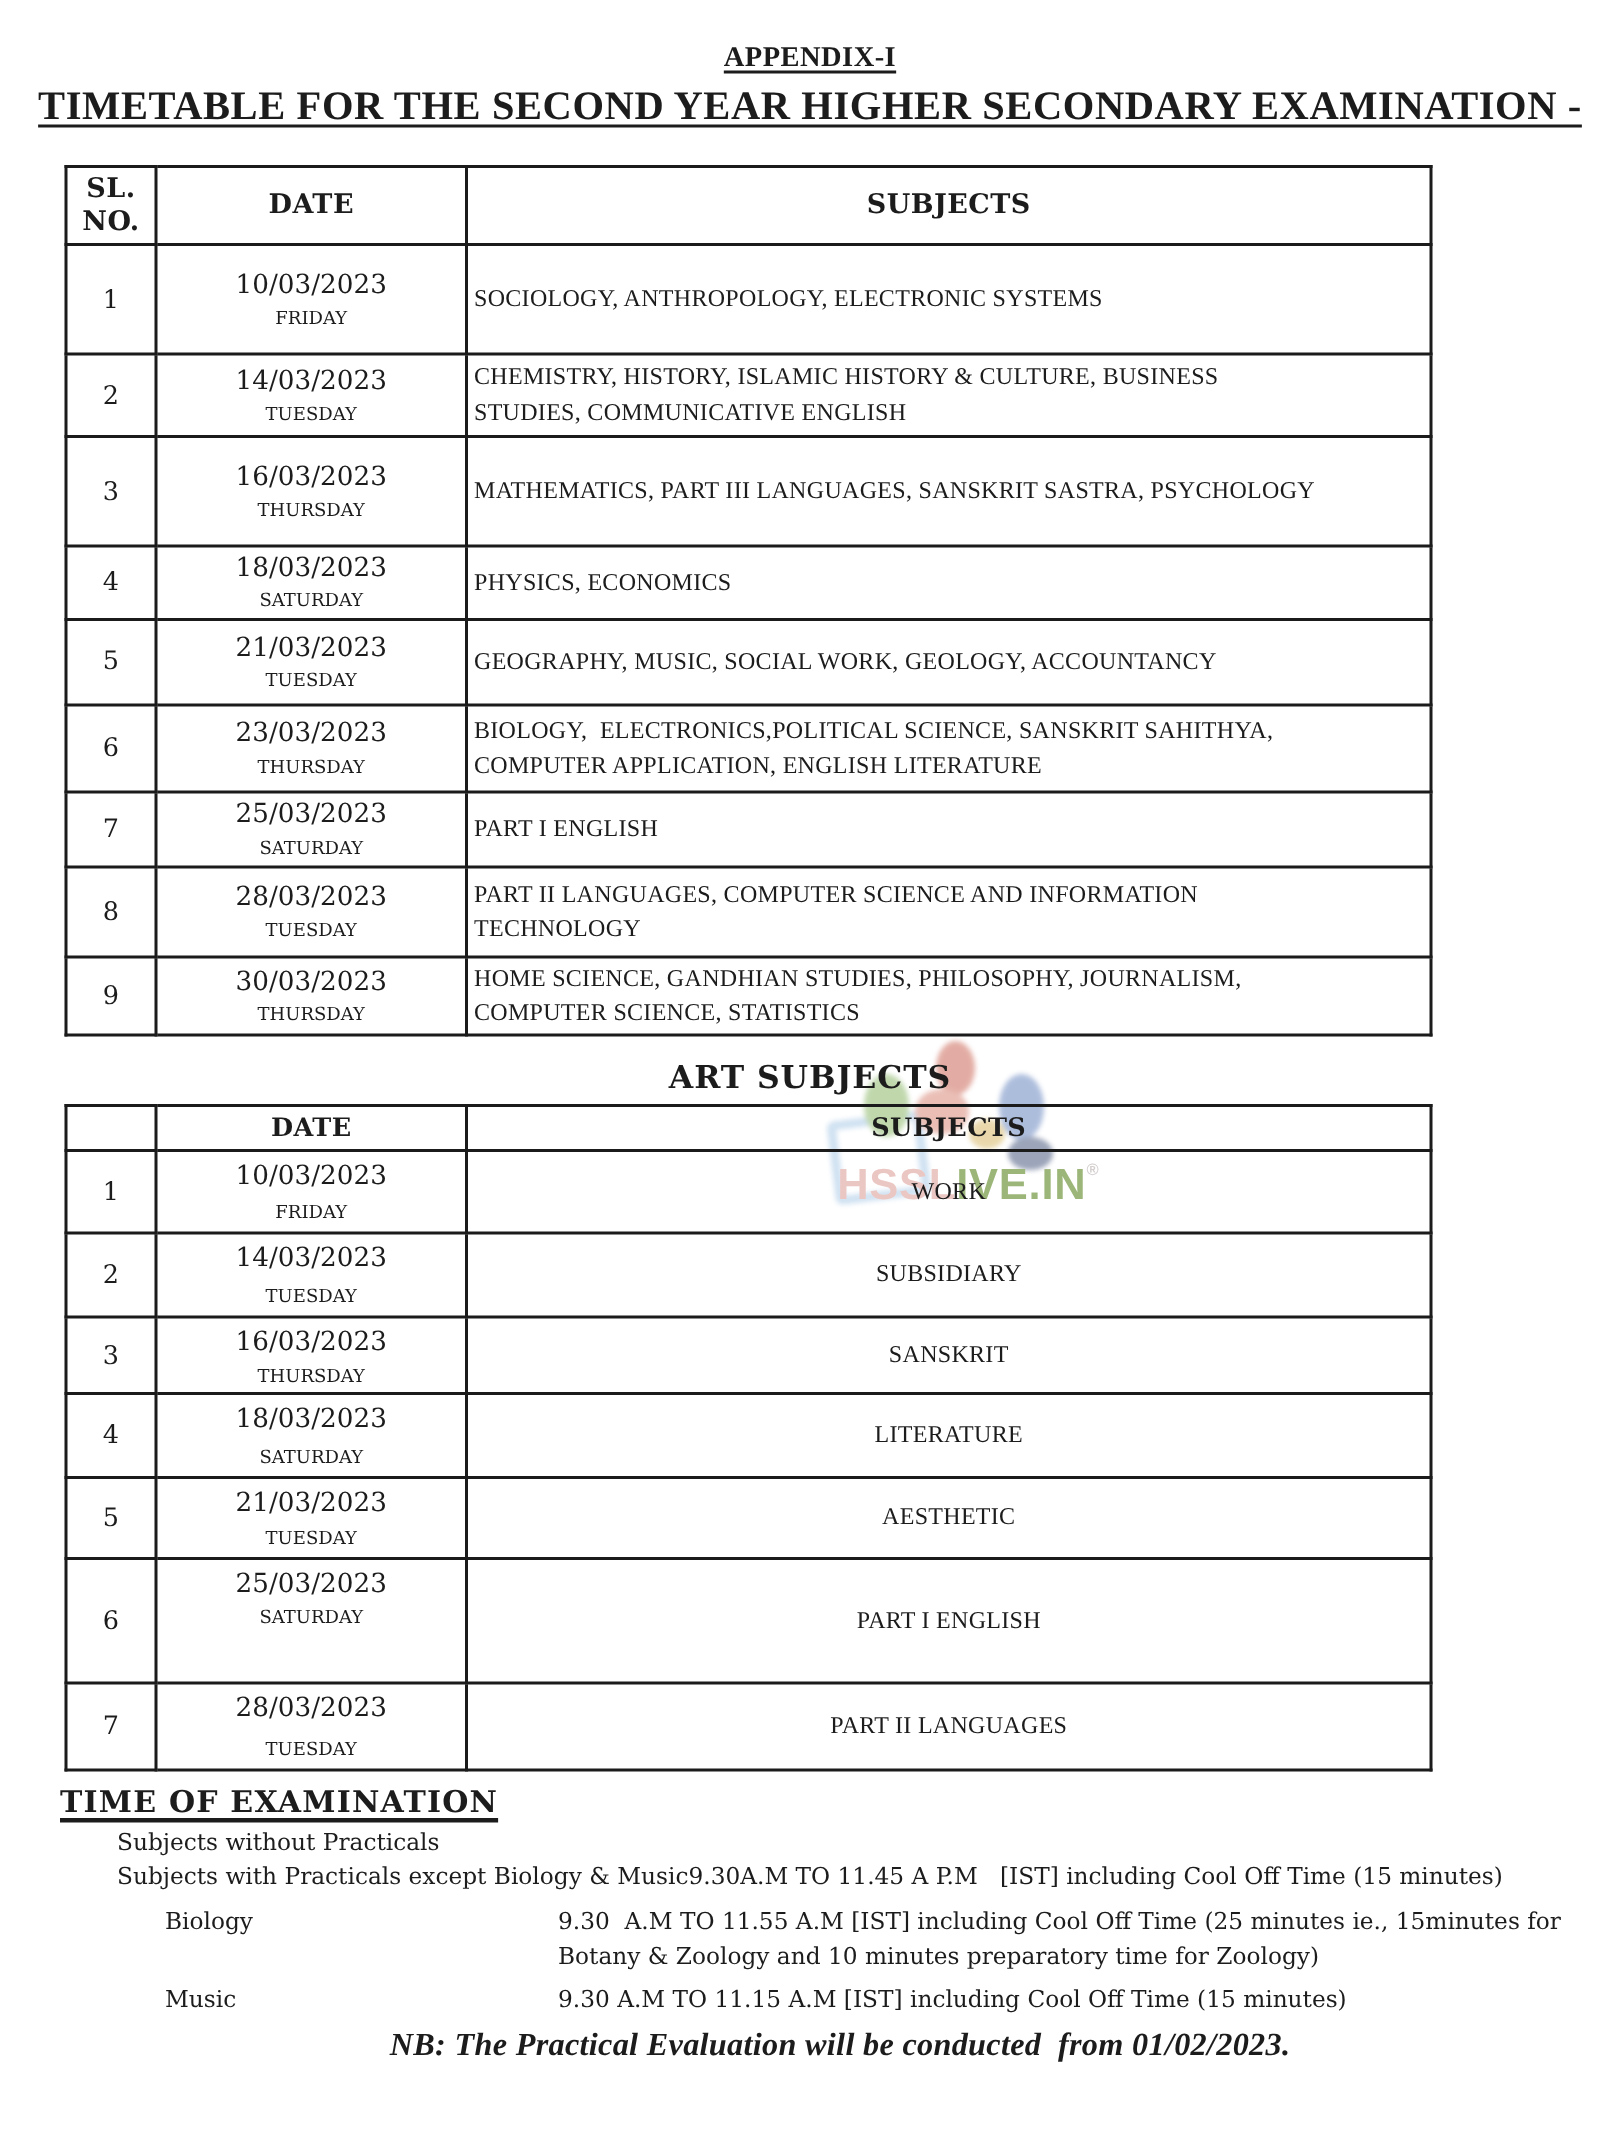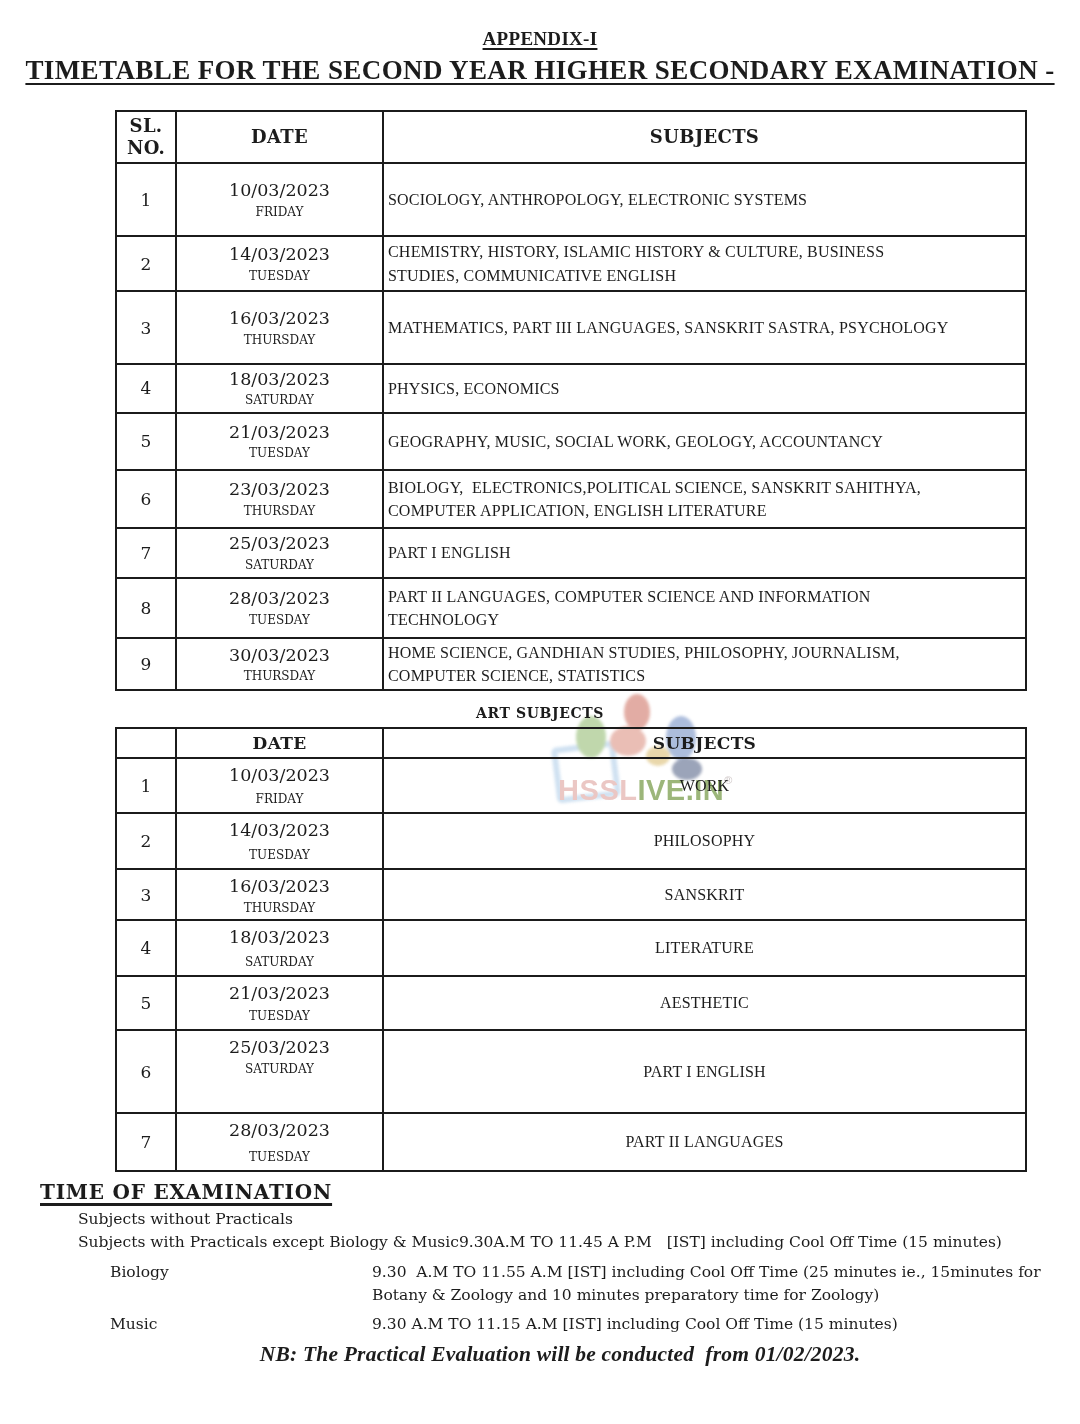--- a/index.html
+++ b/index.html
@@ -19,21 +19,21 @@
     text-decoration:underline;text-underline-offset:3px;text-decoration-thickness:2px;
   }
   .title-main,.title-month{
     font-size:27px;font-weight:bold;letter-spacing:.4px;white-space:nowrap;
     font-family:"Liberation Serif", serif;
     text-decoration:underline;text-underline-offset:4px;text-decoration-thickness:2px;
   }
   
   table.tt{
     border-collapse:collapse;table-layout:fixed;
-    margin-left:115px;width:910px;
+    margin-left:43px;width:910px;
     position:relative;z-index:1;
     background:transparent;
     padding-left:48px;
   }
   table.tt td,table.tt th{
     border:2px solid #1b1b1b;
     background:transparent;
     vertical-align:middle;
     padding:2px 4px;
     overflow:hidden;
@@ -49,21 +49,21 @@
     font-size:16px;letter-spacing:.2px;
     text-align:left;padding-left:10px;padding-right:8px;
     white-space:pre-wrap;line-height:1.45;
   }
   
   td.vtop{vertical-align:top;padding-top:4px;}
   td.vbottom{vertical-align:bottom;padding-bottom:8px;}
   
   .art-heading{
     margin:14px 0 6px 0;text-align:center;
-    font-size:14px;font-weight:bold;letter-spacing:.6px;
+    font-size:21px;font-weight:bold;letter-spacing:.6px;
     position:relative;z-index:1;
   }
   td.date2 div.wrap{display:flex;flex-direction:column;align-items:center;}
   td.date2 .gapfill{justify-content:space-between;}
   td.date2 .adj{justify-content:flex-start;}
   td.subj2{
     font-family:"Liberation Serif", serif;
     font-size:16px;letter-spacing:.2px;text-align:center;white-space:pre-wrap;
   }
   
@@ -246,21 +246,21 @@
           <td class="subj2">WORK</td>
         </tr>
         <tr style="height: 56px;">
           <td class="sl">2</td>
           <td class="date date2">
             <div class="wrap gapfill" style="height: 46px; display: flex;">
               <div class="d1">14/03/2023</div>
               <div class="d2">TUESDAY</div>
             </div>
           </td>
-          <td class="subj2">PHILOSOPHY</td>
+          <td class="subj2">SUBSIDIARY</td>
         </tr>
         <tr style="height: 51px;">
           <td class="sl">3</td>
           <td class="date date2">
             <div class="wrap adj" style="height: 41px; display: flex;">
               <div class="d1">16/03/2023</div>
               <div class="d2">THURSDAY</div>
             </div>
           </td>
           <td class="subj2">SANSKRIT</td>

